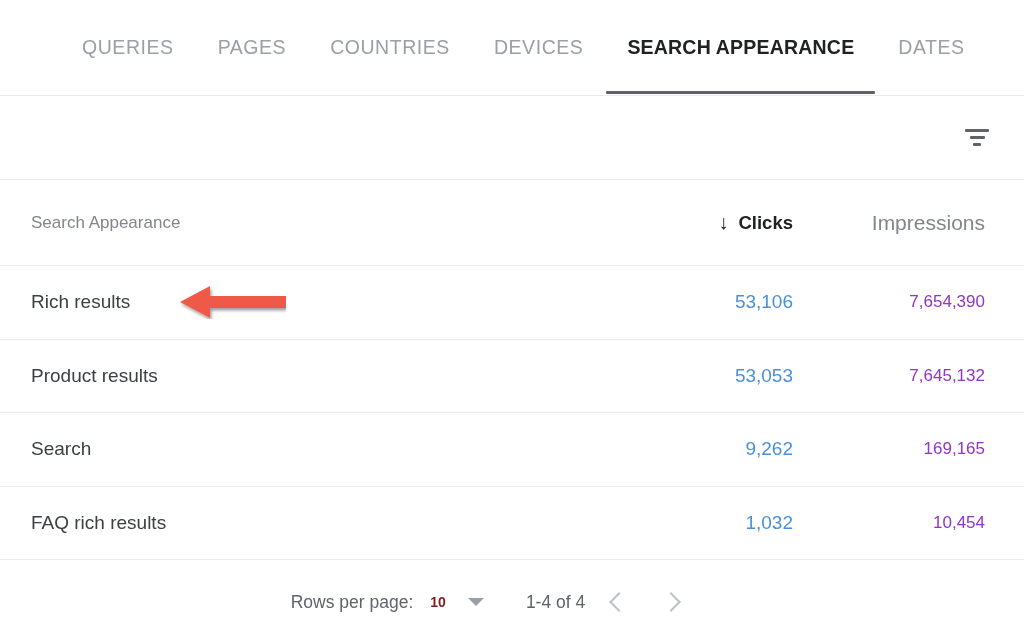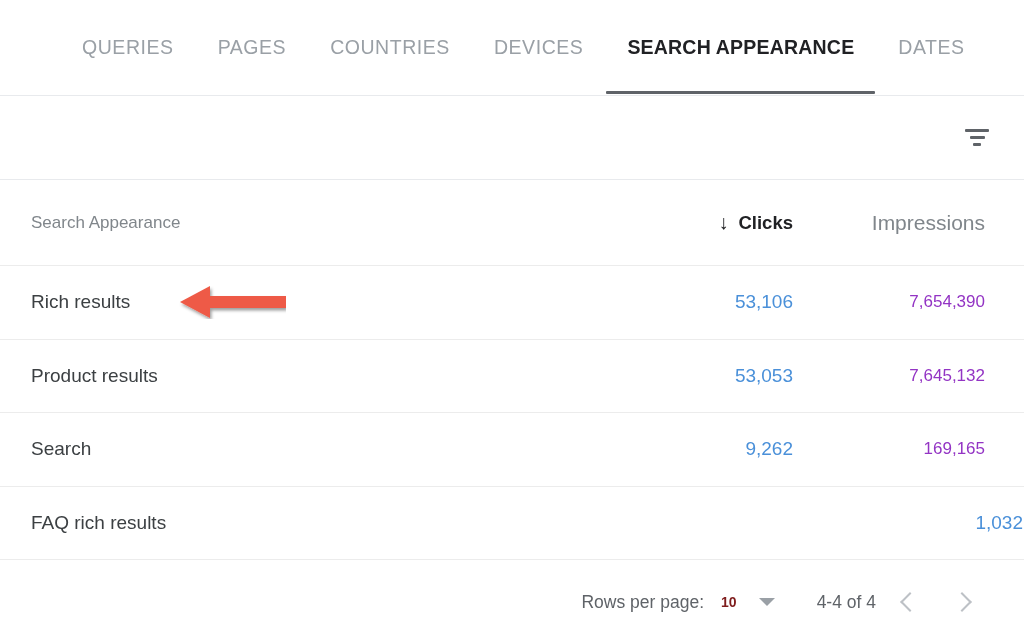--- a/index.html
+++ b/index.html
@@ -180,21 +180,21 @@
     width: 108px;
     height: 34px;
     pointer-events: none;
   }
 
   
   .footer {
     height: 84px;
     display: flex;
     align-items: center;
-    justify-content: flex-end;
+    justify-content: center;
     padding-right: 36px;
     box-sizing: border-box;
     background: #ffffff;
     gap: 0px;
   }
   .rpp-label {
     font-size: 17.5px;
     color: #5f6368;
     margin-right: 17px;
   }
@@ -331,29 +331,32 @@
       </div>
     </div>
 
     <div class="trow data">
       <div class="c-label">
         <span>FAQ rich results</span>
       </div>
       <div class="c-clicks">
         <span>1,032</span>
       </div>
+      <div class="c-impr">
+        <span>10,454</span>
+      </div>
     </div>
 
   </div>
 
   <div class="footer">
     <span class="rpp-label">Rows per page:</span>
     <span class="rpp-value">10</span>
     <span class="rpp-caret"></span>
-    <span class="range-label">4-4 of 4</span>
+    <span class="range-label">1-4 of 4</span>
     <span class="pg-btn">
       <span class="chev left"></span>
     </span>
     <span class="pg-btn">
       <span class="chev right"></span>
     </span>
   </div>
 
 </div>
 

